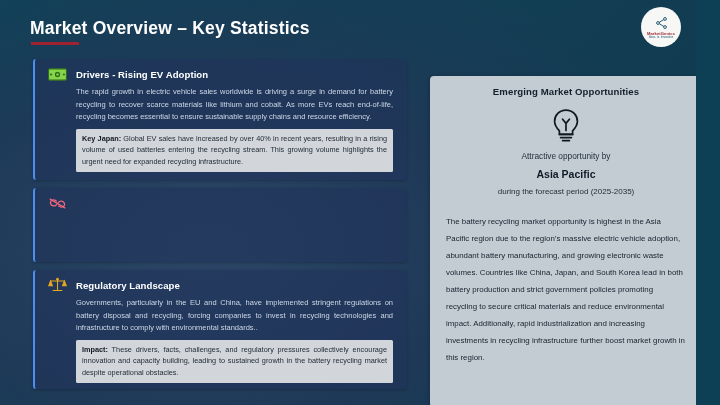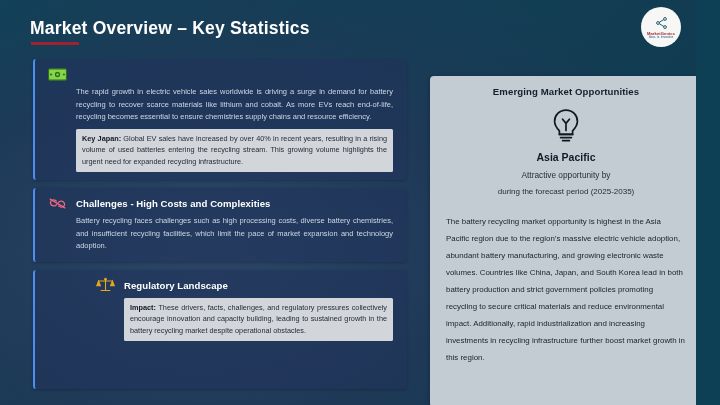--- a/index.html
+++ b/index.html
@@ -97,21 +97,21 @@
     position: absolute;
     left: 0;
     width: 374px;
     background: rgba(32,52,90,0.62);
     border-radius: 3px;
     border-left: 2.4px solid #4d8ff0;
     box-shadow: 0 1px 3px rgba(0,0,0,0.22);
   }
   #card-drivers    { top: 0px;   height: 121px; }
   #card-challenges { top: 129px; height: 74px;  }
-  #card-regulatory { top: 211px; height: 119px; padding-left: 48px; }
+  #card-regulatory { top: 211px; height: 119px; }
 
   .card-head {
     display: flex;
     align-items: center;
     padding: 7px 0 0 12px;
     gap: 9px;
   }
 
   .card-icon {
     width: 20px;
@@ -243,59 +243,59 @@
       <div class="card-head">
         <span class="card-icon">
           <svg width="19" height="13" viewBox="0 0 26 17">
             <rect x="0.8" y="0.8" width="24.4" height="15.4" rx="1.6" fill="#86d64a" stroke="#2f6b1e" stroke-width="1.4"></rect>
             <circle cx="13" cy="8.5" r="3.6" fill="#2f6b1e"></circle>
             <circle cx="13" cy="8.5" r="1.7" fill="#86d64a"></circle>
             <circle cx="4.2" cy="8.5" r="1.5" fill="#2f6b1e"></circle>
             <circle cx="21.8" cy="8.5" r="1.5" fill="#2f6b1e"></circle>
           </svg>
         </span>
-      </div>
-      <div class="card-body">The rapid growth in electric vehicle sales worldwide is driving a surge in demand for battery recycling to recover scarce materials like lithium and cobalt. As more  EVs reach end-of-life, recycling becomes essential to ensure chemistries supply chains and resource efficiency.</div>
+        <span class="card-title">Drivers - Rising EV Adoption</span>
+      </div>
+      <div class="card-body">The rapid growth in electric vehicle sales worldwide is driving a surge in demand for battery recycling to recover scarce materials like lithium and cobalt. As more  EVs reach end-of-life, recycling becomes essential to ensure sustainable supply chains and resource efficiency.</div>
       <div class="callout">
         <b>Key Japan:</b><span> Global EV sales have increased by over 40% in recent years, resulting in a rising volume of used batteries entering the recycling stream. This growing volume highlights the urgent need for expanded recycling infrastructure.</span>
       </div>
     </div>
 
     <div class="card" id="card-challenges">
       <div class="card-head">
         <span class="card-icon">
           <svg width="19" height="15" viewBox="0 0 26 20">
             <g fill="none" stroke="#f2667f" stroke-width="1.7" stroke-linecap="round">
               <path d="M11.5 6.5 C7 3.5 2.5 6 3.5 10 C4.4 13.6 9.5 14.5 11.8 11.5"></path>
               <path d="M14.5 13.5 C19 16.5 23.5 14 22.5 10 C21.6 6.4 16.5 5.5 14.2 8.5"></path>
               <line x1="3" y1="4" x2="23" y2="16"></line>
             </g>
           </svg>
         </span>
-        <span class="card-title">Challenges - High Costs and Complexities</span>
-      </div>
-      <div class="card-body">Battery recycling faces challenges such as high processing costs, diverse battery chemistries, and insufficient recycling facilities, which limit the pace of market expansion and technology adoption.</div>
+      </div>
     </div>
 
     <div class="card" id="card-regulatory">
       <div class="card-head">
         <span class="card-icon">
           <svg width="19" height="16" viewBox="0 0 26 22">
             <g stroke="#e8a81d" stroke-width="1.5" fill="none" stroke-linecap="round">
               <line x1="13" y1="2.5" x2="13" y2="18"></line>
               <line x1="3.5" y1="5.5" x2="22.5" y2="5.5"></line>
               <line x1="7" y1="18.5" x2="19" y2="18.5"></line>
               <path d="M3.5 5.5 L1 12 L6 12 Z" fill="#e8a81d"></path>
               <path d="M22.5 5.5 L20 12 L25 12 Z" fill="#e8a81d"></path>
             </g>
             <circle cx="13" cy="3" r="1.8" fill="#e8a81d"></circle>
           </svg>
         </span>
         <span class="card-title">Regulatory Landscape</span>
       </div>
+      <div class="card-body">Governments, particularly in the EU and China, have implemented stringent regulations on battery disposal and recycling, forcing companies to invest in recycling technologies and infrastructure to comply with environmental standards..</div>
       <div class="callout">
         <b>Impact:</b><span> These drivers, facts, challenges, and regulatory pressures collectively encourage innovation and capacity building, leading to sustained growth in the battery recycling market despite operational obstacles.</span>
       </div>
     </div>
 
   </div>
 
   <div id="right-panel">
     <div id="panel-title">Emerging Market Opportunities</div>
 
@@ -304,19 +304,19 @@
         <g fill="none" stroke="#101820" stroke-width="1.7" stroke-linecap="round" stroke-linejoin="round">
           <path d="M16 2.2 C9.4 2.2 4.6 7.2 4.6 13.3 C4.6 17.6 7.1 20.5 9.4 22.8 L9.4 26.4 L22.6 26.4 L22.6 22.8 C24.9 20.5 27.4 17.6 27.4 13.3 C27.4 7.2 22.6 2.2 16 2.2 Z"></path>
           <line x1="9.4" y1="26.4" x2="22.6" y2="26.4"></line>
           <line x1="10.6" y1="29.6" x2="21.4" y2="29.6"></line>
           <line x1="12.6" y1="32.6" x2="19.4" y2="32.6"></line>
           <path d="M16 22.4 L16 15.4 L12.6 11.2 M16 15.4 L19.4 11.2"></path>
         </g>
       </svg>
     </div>
 
+    <div id="panel-sub">Attractive opportunity  by</div>
     <div id="panel-region">Asia Pacific</div>
-    <div id="panel-sub">Attractive opportunity  by</div>
     <div id="panel-period">during the forecast period (2025-2035)</div>
     <div id="panel-desc">The battery recycling market opportunity  is highest in the Asia Pacific region due to the region’s massive electric vehicle adoption, abundant battery manufacturing, and growing electronic waste volumes. Countries like China, Japan, and South Korea lead in both battery production and strict government policies promoting  recycling to secure critical materials and reduce environmental impact. Additionally, rapid industrialization and increasing investments in recycling infrastructure further boost market  growth in this region.</div>
   </div>
 
 </div>
 
 </body></html>

